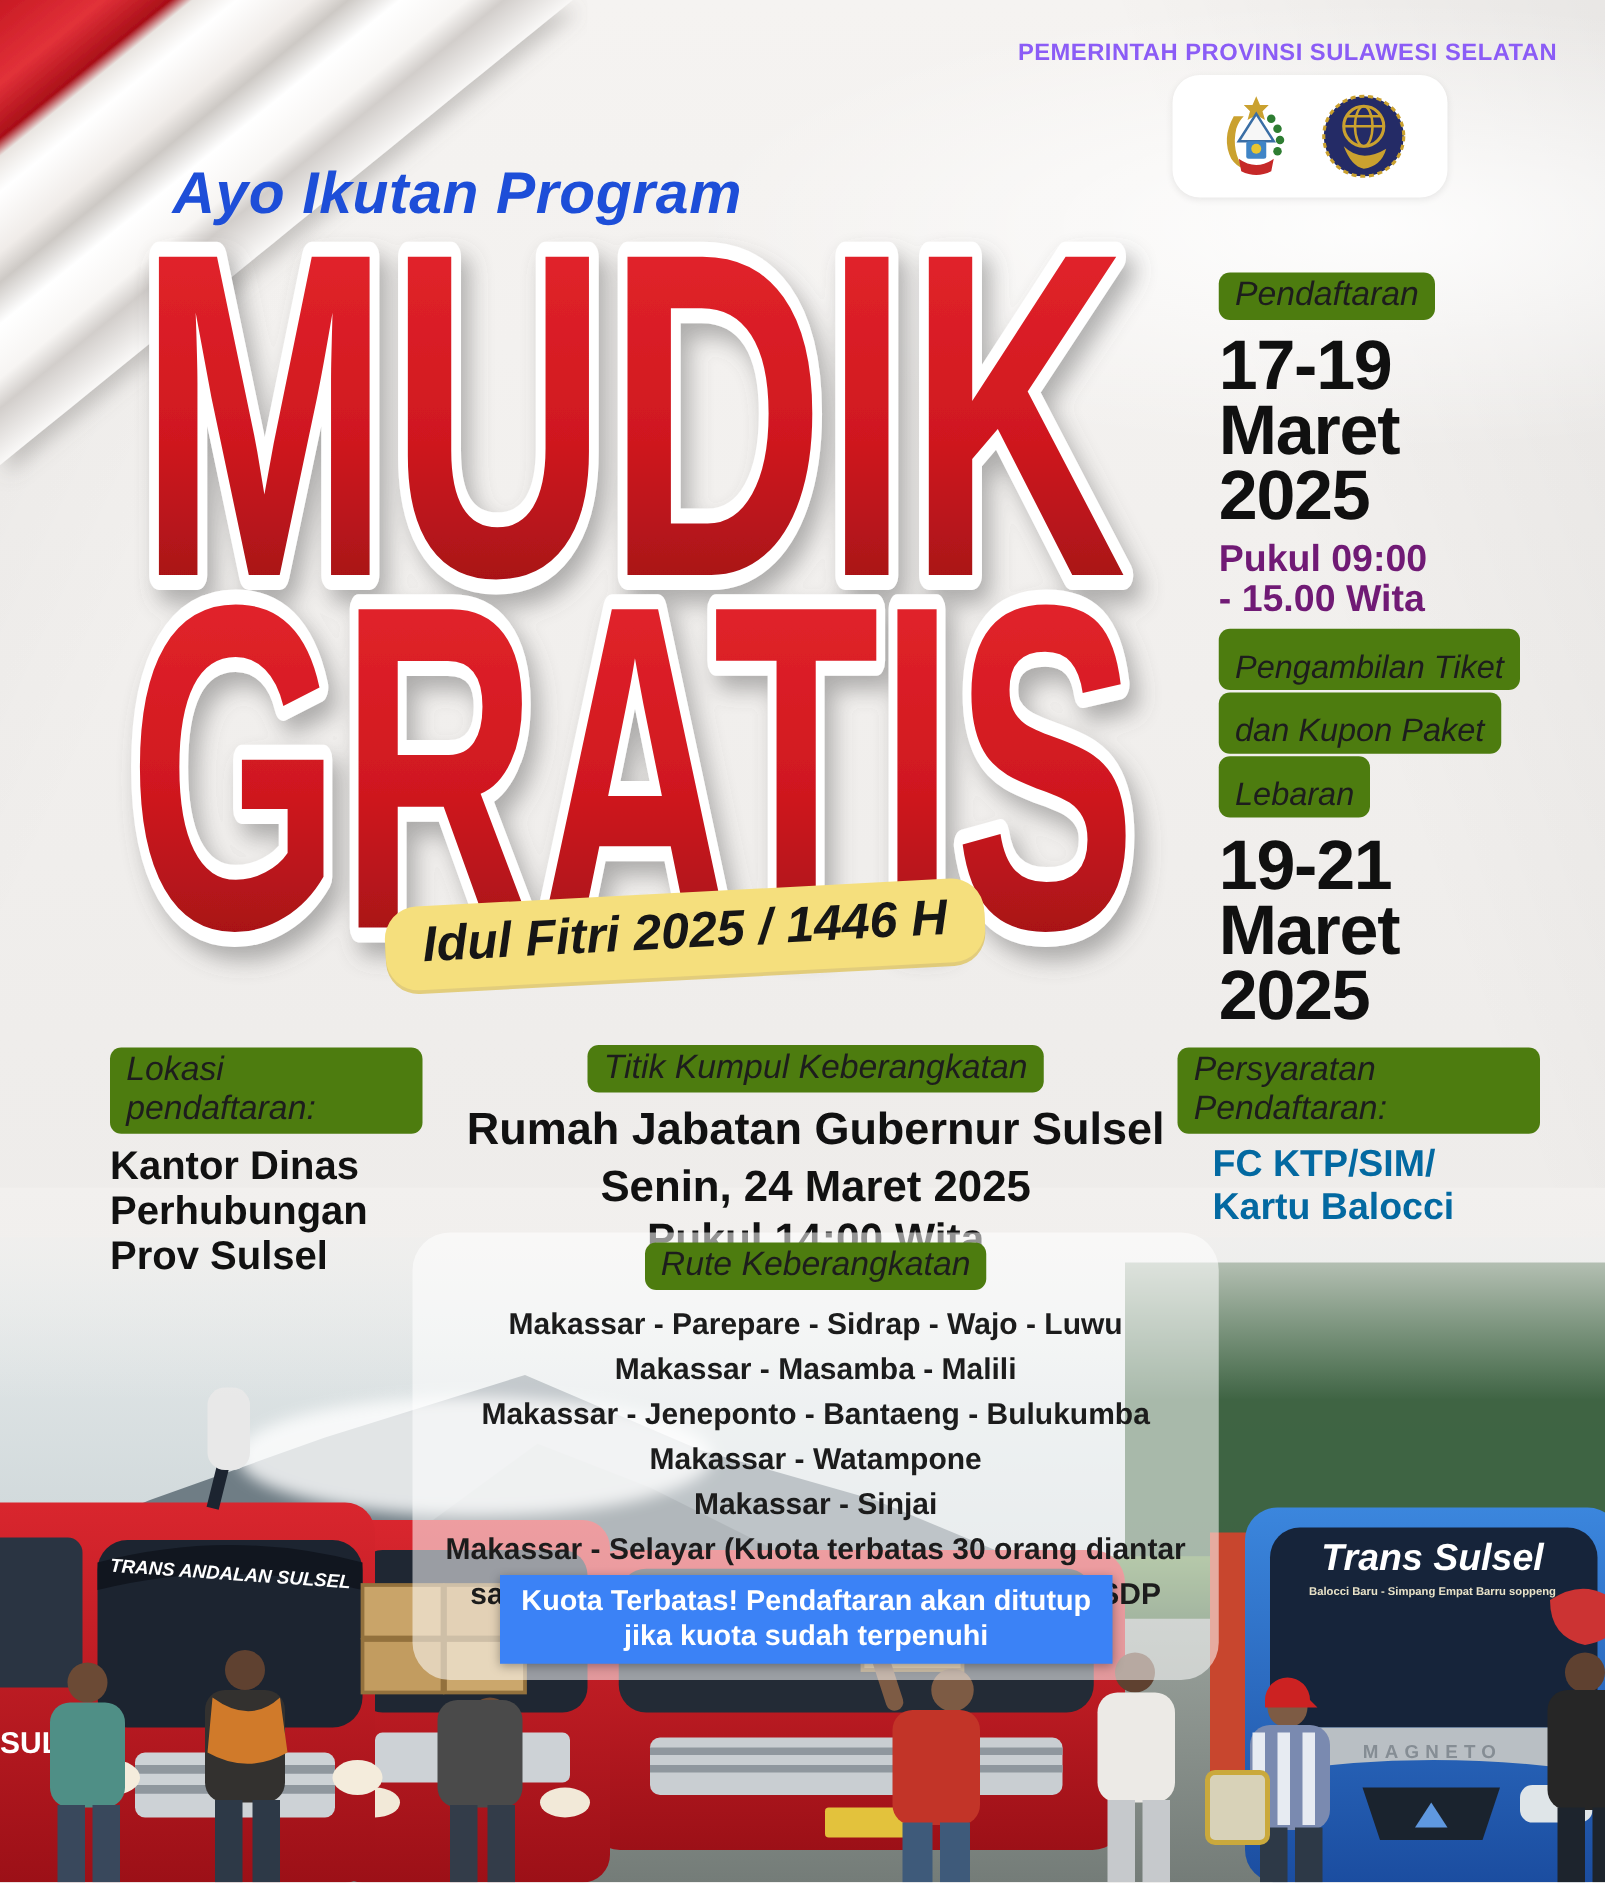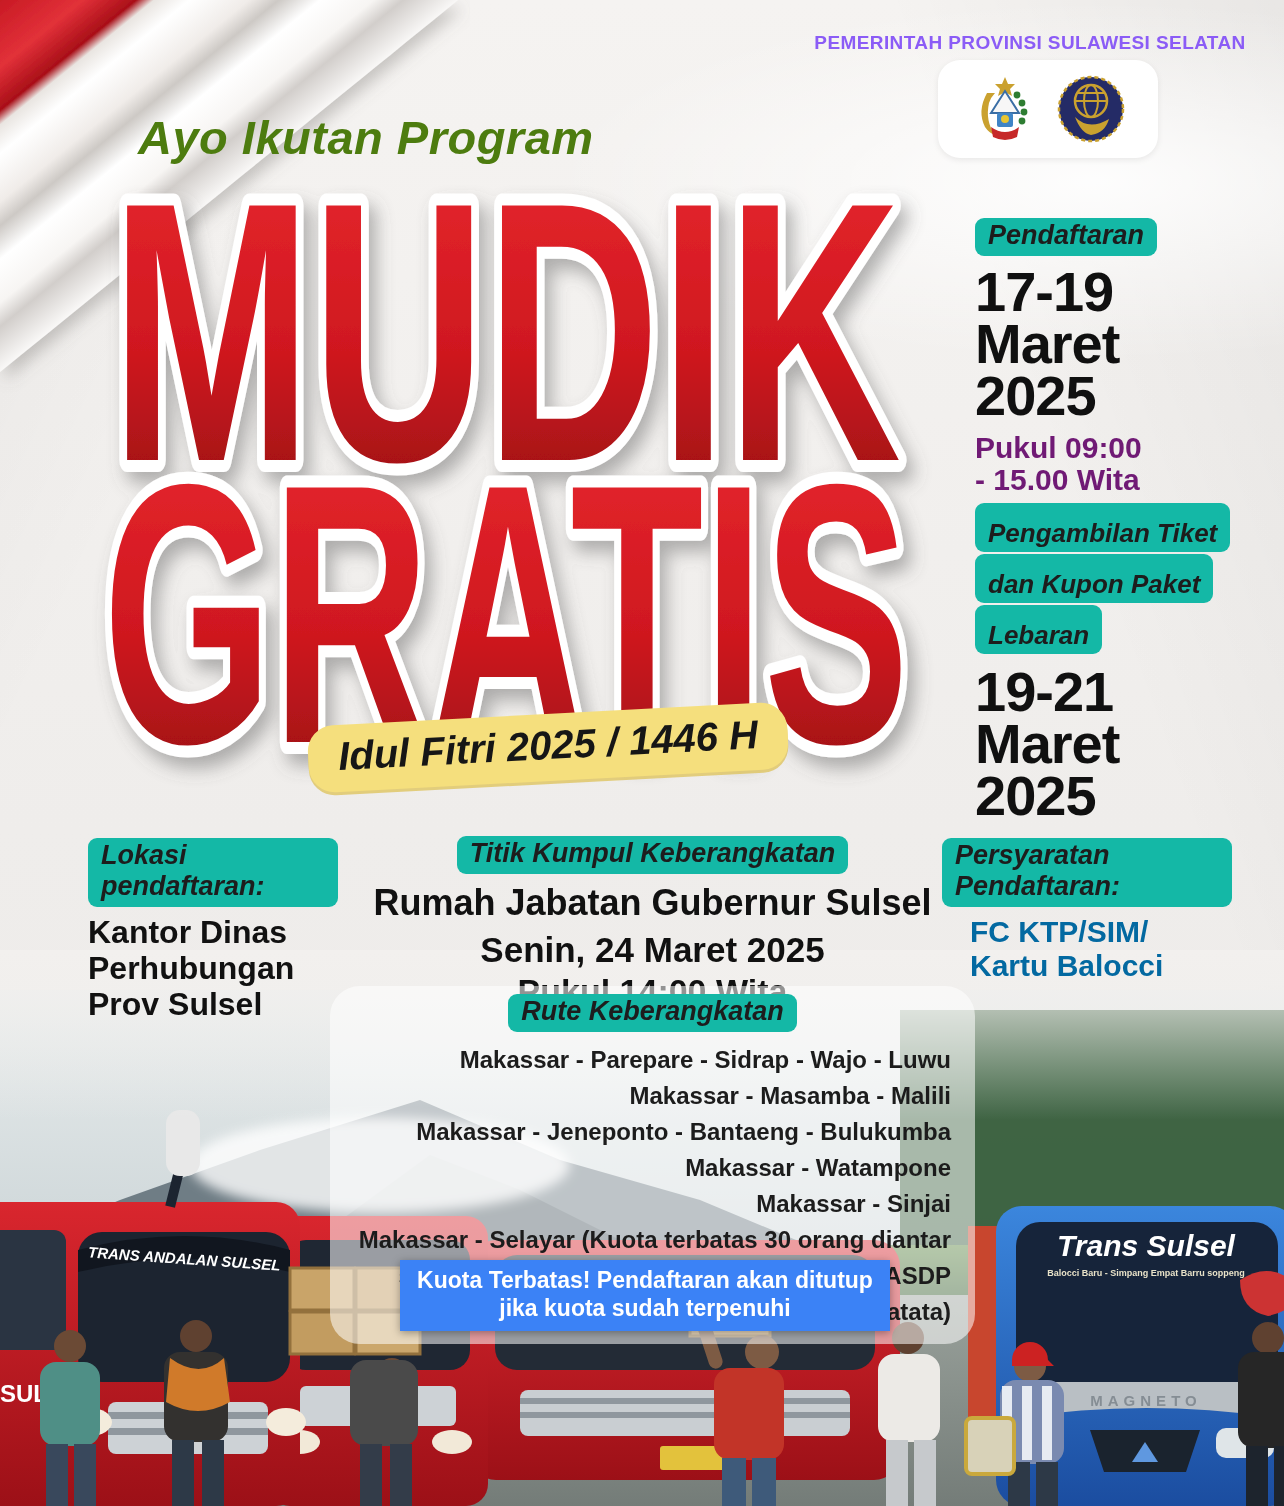--- a/index.html
+++ b/index.html
@@ -22,34 +22,34 @@
   .gov-header{
     position:absolute; left:812px; top:32px; width:436px;
     text-align:center; font-size:19px; font-weight:bold; letter-spacing:.4px; color:#8b5cf6;
   }
   .logo-card{
     position:absolute; left:938px; top:60px; width:220px; height:98px;
     background:#ffffff; border-radius:22px; box-shadow:0 2px 6px rgba(0,0,0,.08);
     display:flex; align-items:center; justify-content:center; gap:14px;
   }
   .kicker{
-    position:absolute; left:138px; top:110px;
-    font-size:47px; font-weight:bold; font-style:italic; letter-spacing:.5px; color:#4d7c0f;
+    position:absolute; left:138px; top:126px;
+    font-size:47px; font-weight:bold; font-style:italic; letter-spacing:.5px; color:#1d4ed8;
   }
   .title-svg{ position:absolute; left:93px; top:180px; overflow:visible; }
   .idul-badge{
     position:absolute; left:308px; top:714px;
     transform:rotate(-3deg);
     background:#f5df7d; border-radius:26px; padding:9px 30px 13px;
     font-size:40px; font-weight:bold; font-style:italic; color:#161616;
     box-shadow:0 3px 0 rgba(222,196,96,.8);
   }
   .ylabel{
-    display:inline-block; background:#14b8a6; color:#1d1d1d;
-    font-style:italic; font-weight:700; border-radius:9px; padding:2px 13px 5px;
+    display:inline-block; background:#4d7c0f; color:#1d1d1d;
+    font-style:italic; font-weight:400; border-radius:9px; padding:2px 13px 5px;
   }
   .reg-block{ position:absolute; left:975px; top:218px; width:300px; }
   .pickup-block{ position:absolute; left:975px; top:503px; width:300px; }
   .label-26{ font-size:26px; }
   .label-27{ font-size:27px; }
   .stacked-label span{ margin-bottom:2px; padding-top:15px; padding-bottom:3px; }
   .big-date{ font-size:56px; font-weight:bold; line-height:.93; letter-spacing:-1px; color:#101010; margin-top:10px; }
   .time-text{ font-size:30px; font-weight:bold; line-height:1.07; color:#701a75; margin-top:10px; }
   .loc-block{ position:absolute; left:88px; top:838px; width:250px; }
   .loc-lines{ font-size:32px; font-weight:bold; line-height:1.12; margin-top:8px; color:#111; }
@@ -58,21 +58,21 @@
   .meet-date{ font-size:35px; font-weight:bold; margin-top:6px; color:#111; }
   .meet-time{ font-size:34px; font-weight:bold; margin-top:2px; color:#111; }
   .req-block{ position:absolute; left:942px; top:838px; width:290px; }
   .req-lines{ font-size:30px; font-weight:bold; line-height:1.12; margin-top:8px; margin-left:28px; color:#0369a1; }
   .photo{ position:absolute; left:0; top:950px; width:1284px; height:556px; }
   .routes-panel{
     position:absolute; left:330px; top:986px; width:645px; min-height:268px;
     background:rgba(255,255,255,.55); border-radius:30px; padding:8px 0 14px;
     text-align:center; z-index:3;
   }
-  .routes-list{ text-align:right; margin:10px 24px 0; }
+  .routes-list{ text-align:center; margin:10px 24px 0; }
   .route-item{ font-size:24px; font-weight:600; line-height:1.5; color:#1c1c1c; }
   .notice-banner{
     position:absolute; left:400px; top:1260px; width:478px; z-index:4;
     background:#3b82f6; color:#ffffff; text-align:center;
     font-size:23px; font-weight:bold; line-height:1.2; padding:7px 6px 9px;
     box-shadow:0 2px 8px rgba(0,0,0,.35);
   }
 </style>
 </head>
 <body>

